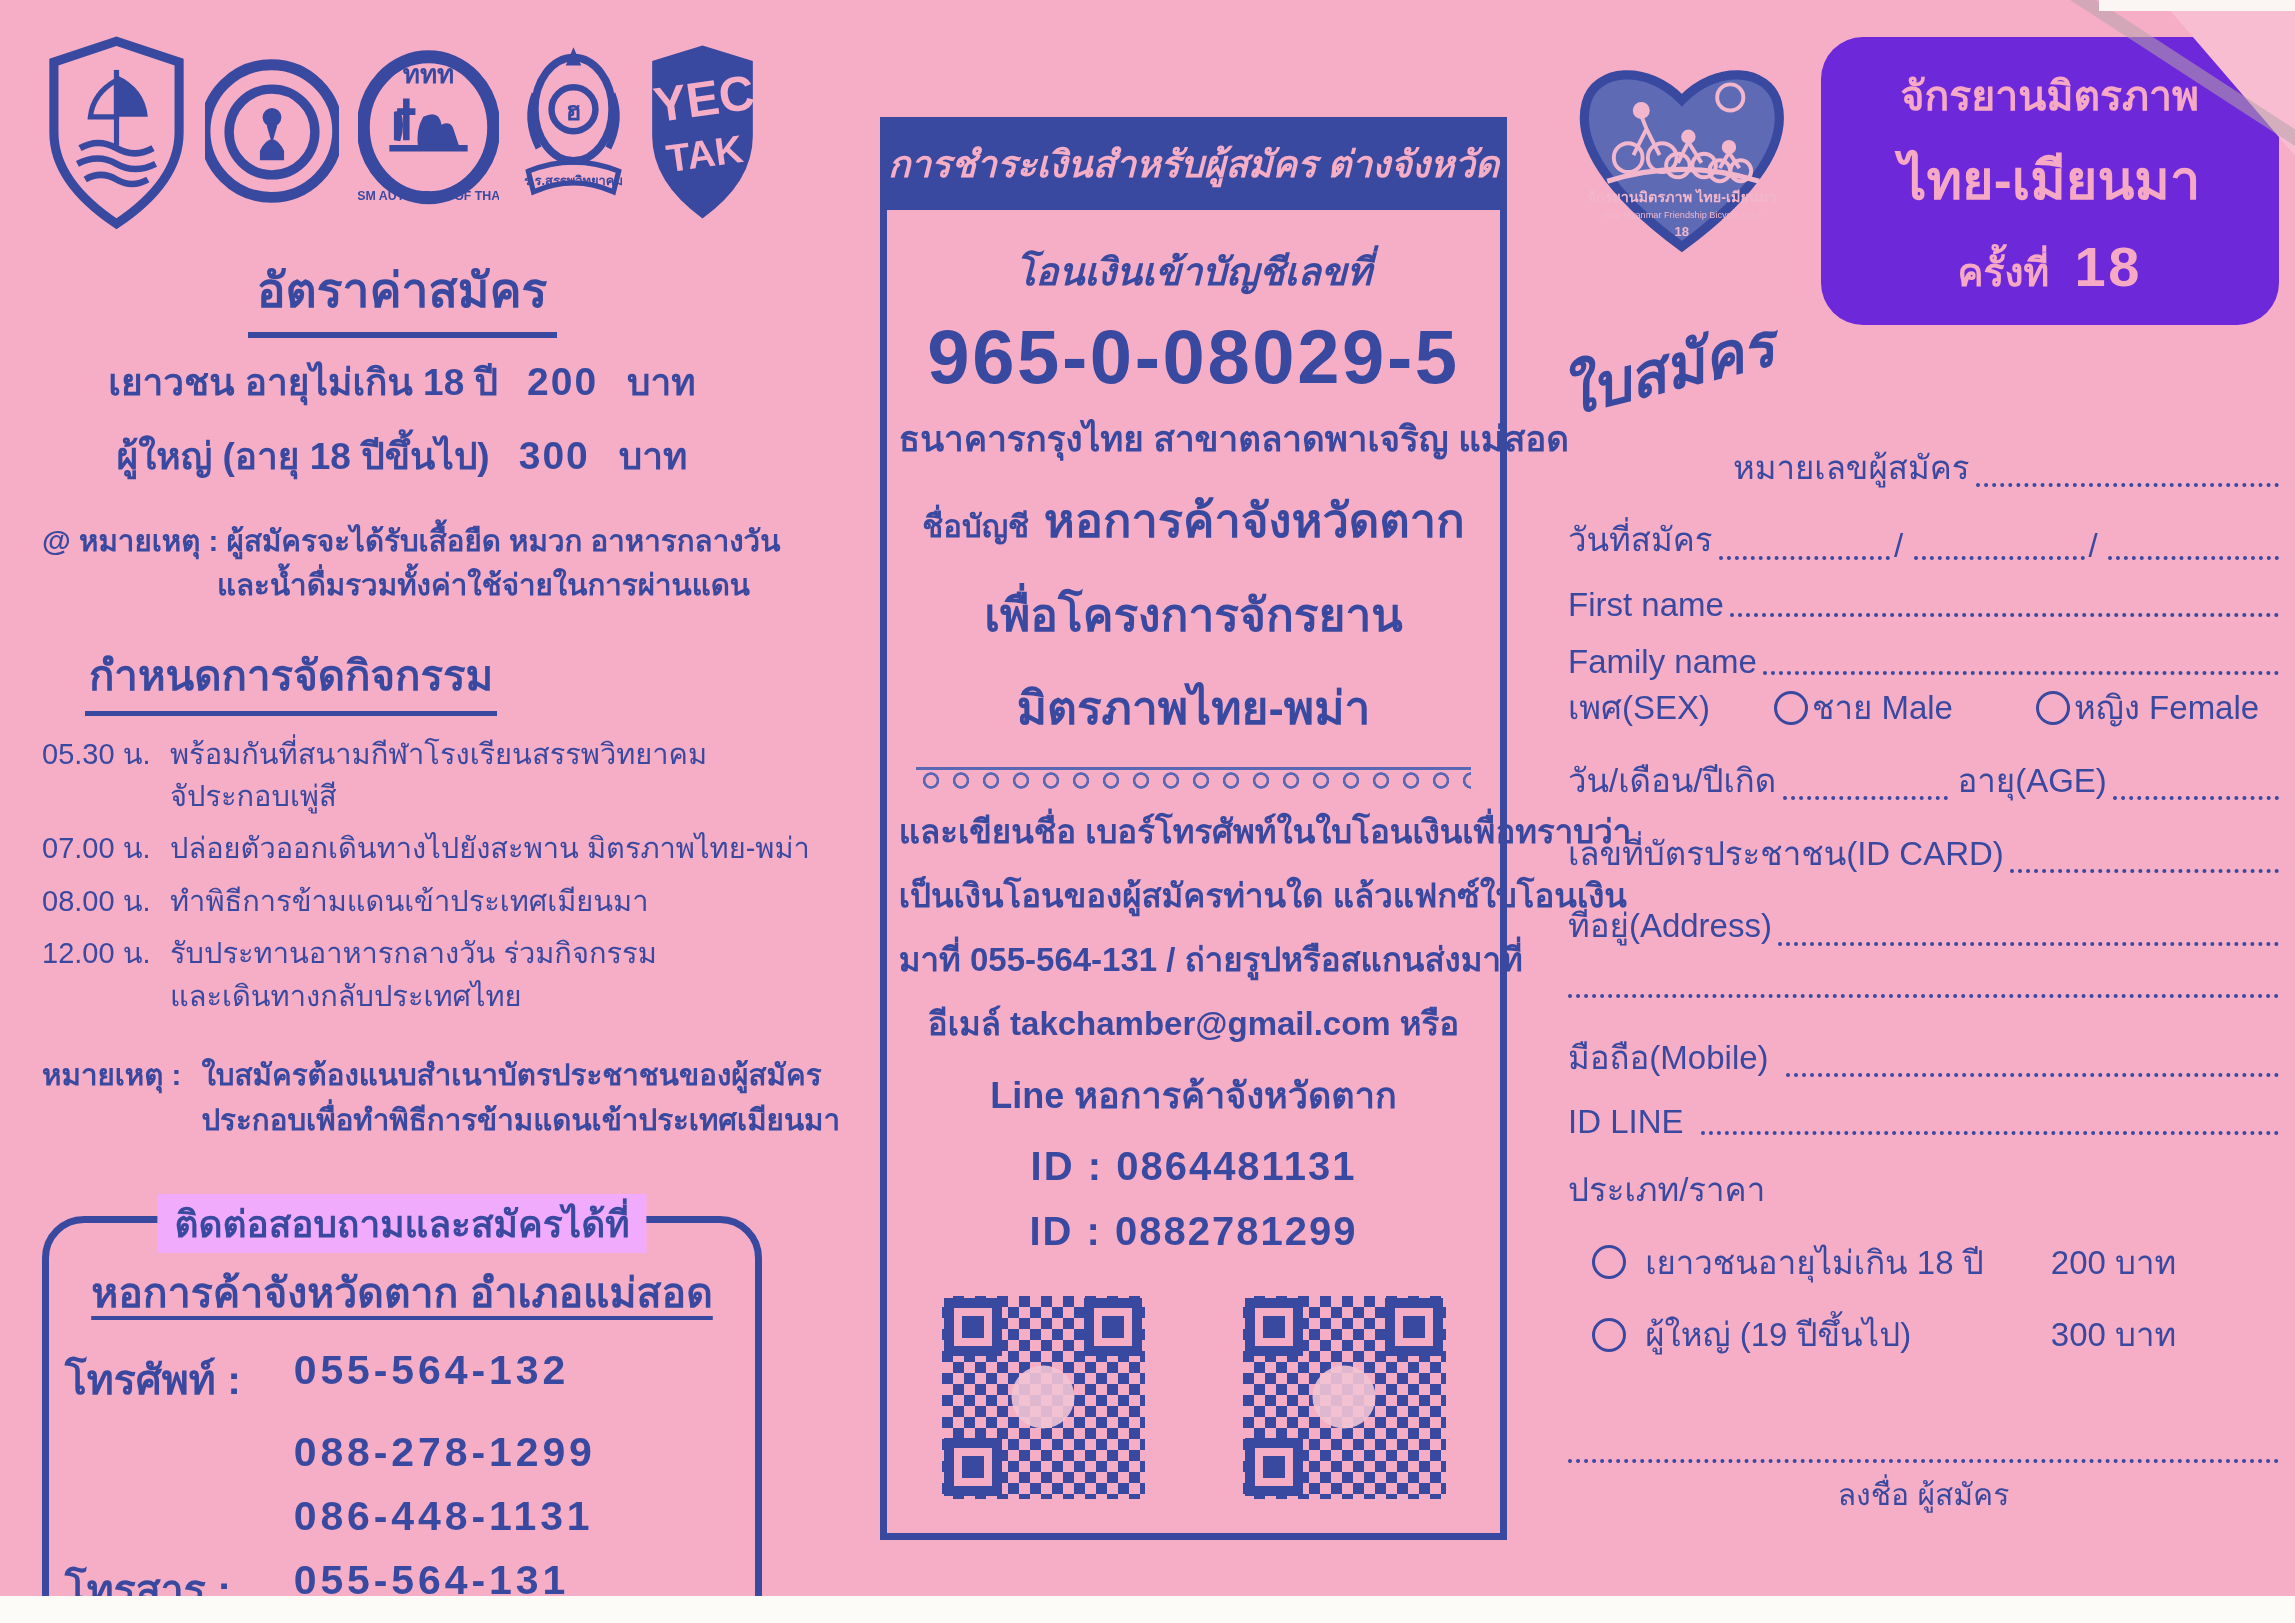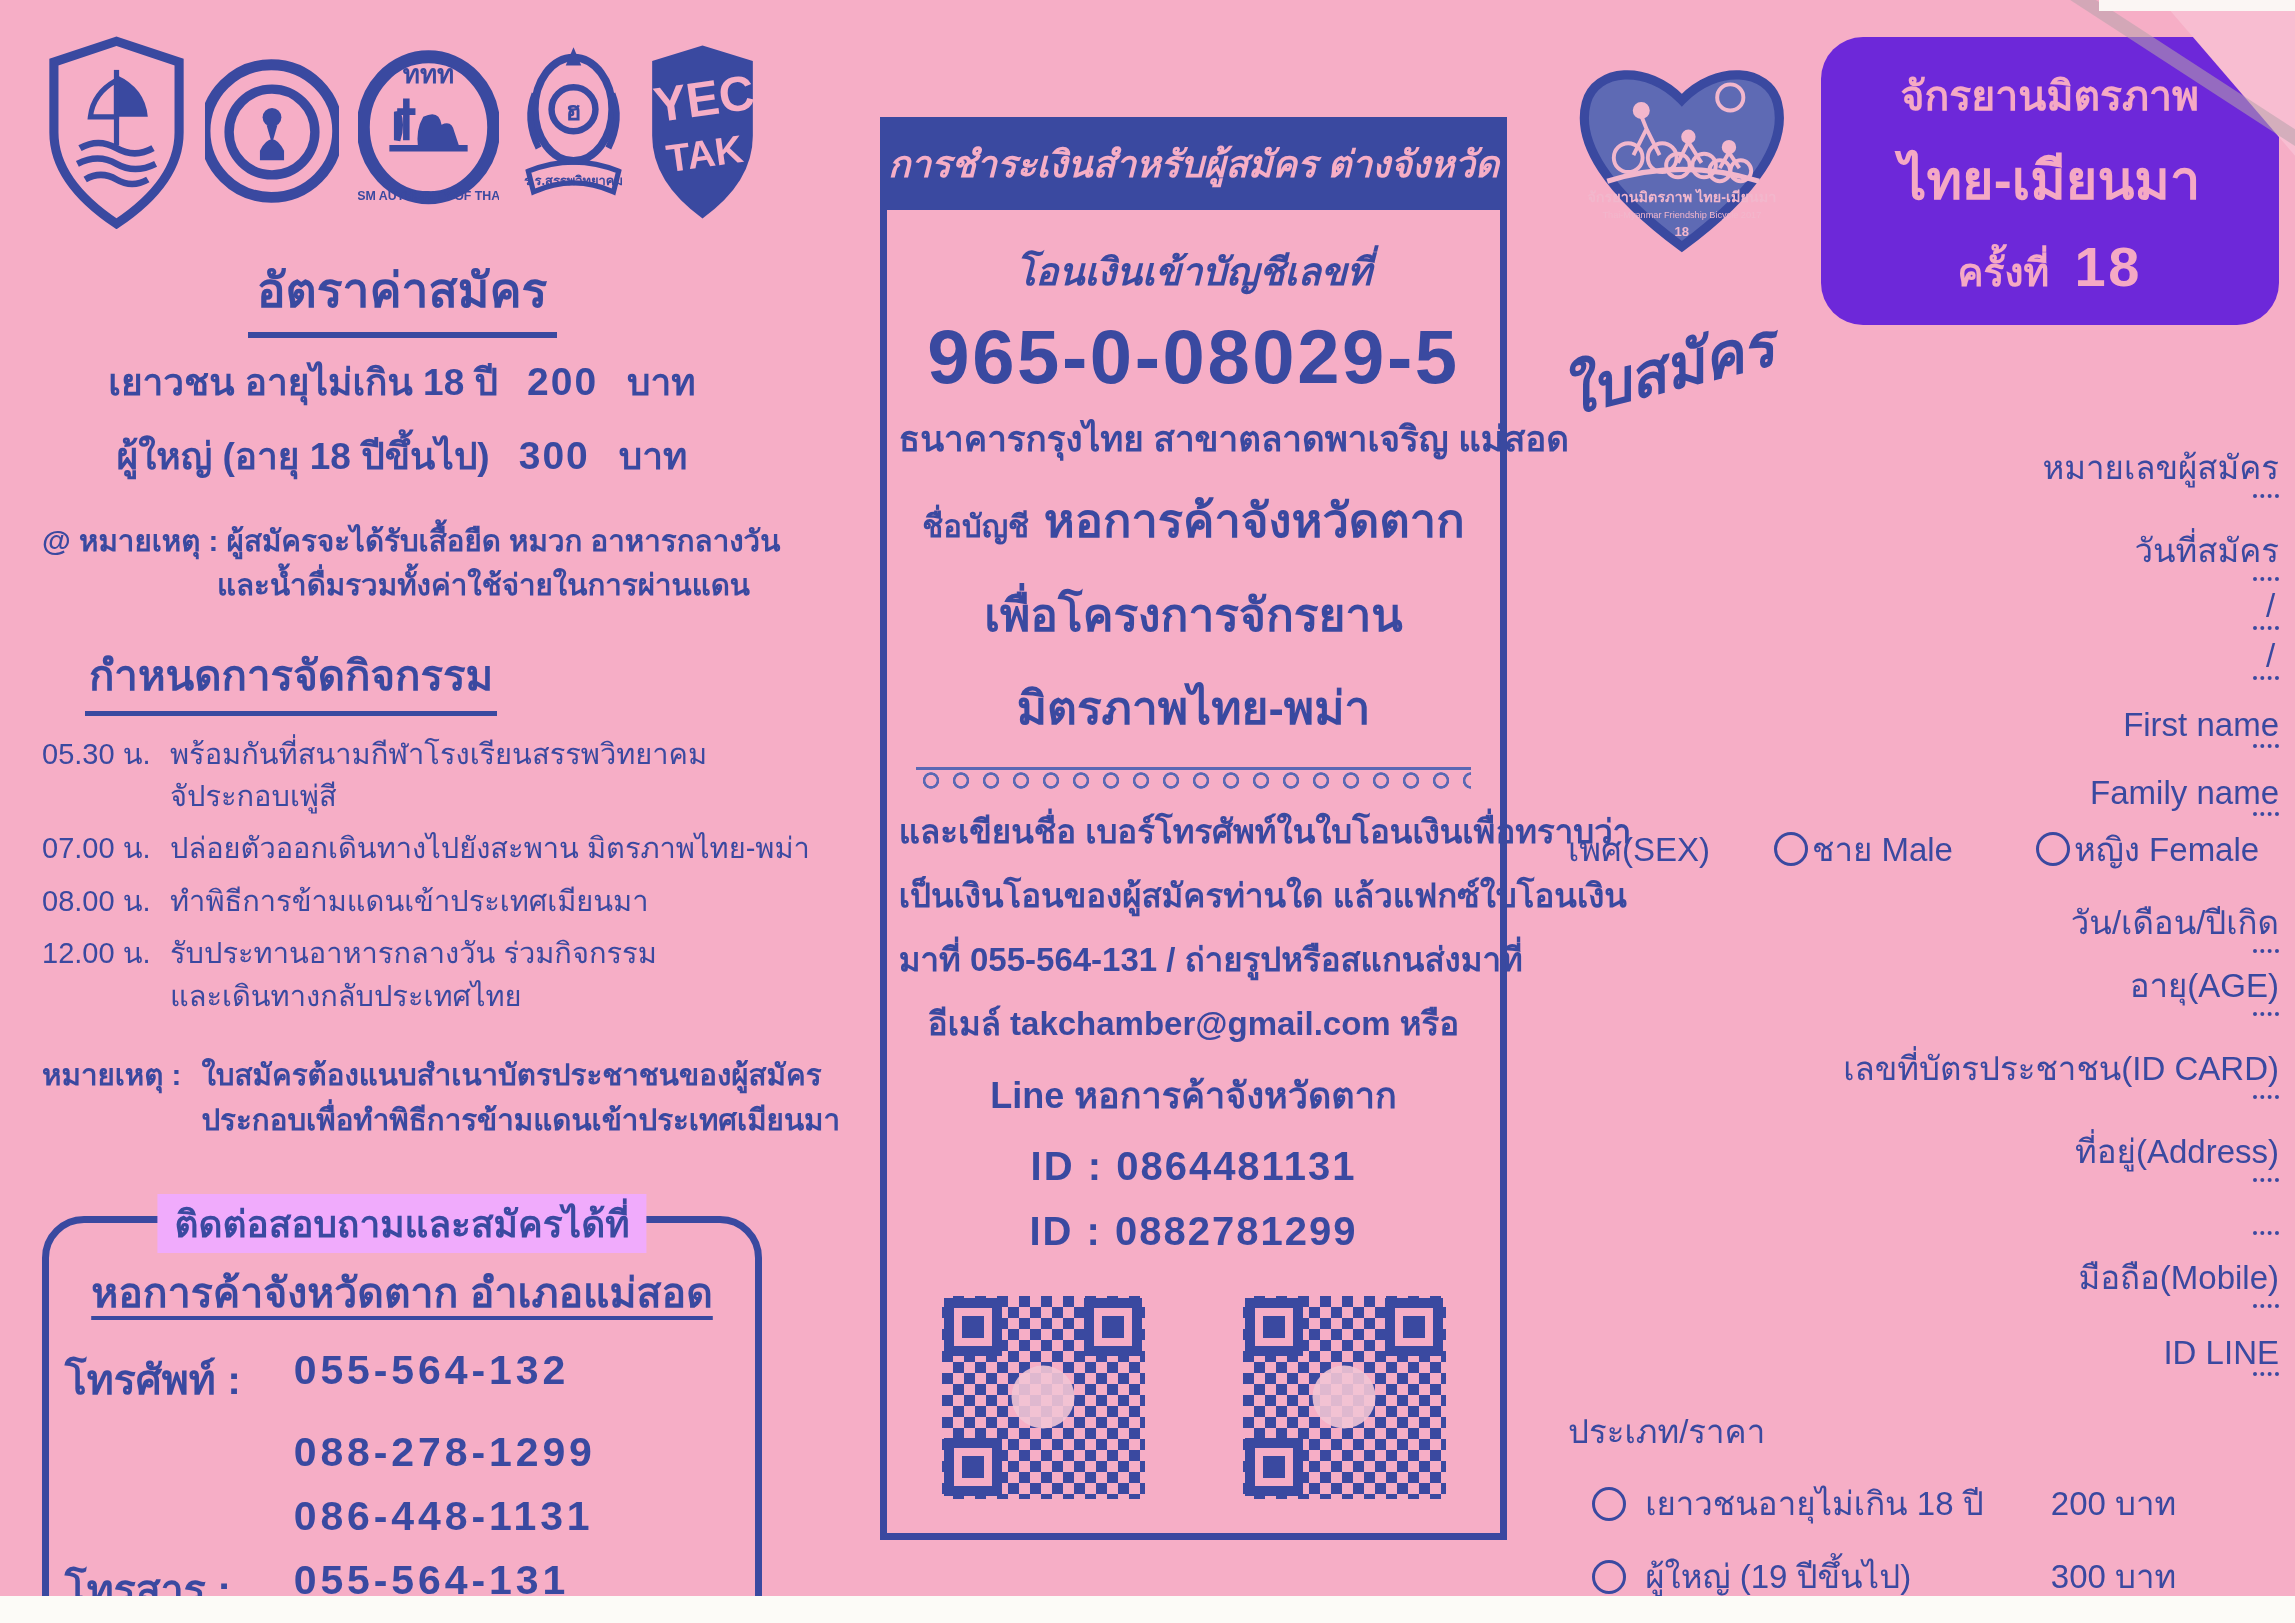--- a/index.html
+++ b/index.html
@@ -90,21 +90,21 @@
     padding:26px 9.2px 22px 9.2px;}
   .r-banner .b1{font-size:41px;font-weight:bold;white-space:nowrap;}
   .r-banner .b2{font-size:54px;font-weight:bold;margin-top:9.2px;white-space:nowrap;}
   .r-banner .b3{font-size:39px;font-weight:bold;margin-top:10.5px;white-space:nowrap;}
   .r-banner .b3 .num{font-size:56px;margin-left:14.4px;letter-spacing:2.6px;}
 
   .r-sub{position:relative;margin-top:3.9px;}
   .r-applabel{display:inline-block;font-size:60px;font-weight:bold;font-style:italic;
     transform:rotate(-14deg);transform-origin:left bottom;margin:17px 0 0 6.5px;}
   .rform{font-size:33px;font-weight:500;}
-  .frow{display:flex;align-items:flex-end;margin-top:19.6px;white-space:nowrap;flex-direction:column;}
+  .frow{display:flex;align-items:flex-end;margin-top:19.6px;white-space:nowrap;}
   .dots{flex:1;border-bottom:4.6px dotted #3a49a0;margin:0 0 6.5px 6.5px;min-width:26px;}
   .slash{margin:0 3.9px 1.3px 3.9px;font-weight:500;}
   .frow.first{margin-top:0;padding-left:165px;}
   .radio{display:inline-block;width:34px;height:34px;border:3.9px solid #3a49a0;border-radius:50%;
     box-sizing:border-box;vertical-align:-5.2px;background:transparent;}
   .sexrow{display:flex;align-items:center;gap:4px;white-space:nowrap;}
   .sexrow .gap1{margin-left:60px;} .sexrow .gap2{margin-left:79px;}
   .typehead{margin-top:22px;}
   .trow{display:flex;align-items:center;gap:19.6px;margin-top:19.6px;padding-left:23.6px;white-space:nowrap;}
   .trow .tlabel{flex:0 0 386px;}
@@ -358,21 +358,21 @@
           <span>เลขที่บัตรประชาชน(ID CARD)</span>
           <span class="dots"></span>
         </div>
         <div class="frow">
           <span>ที่อยู่(Address)</span>
           <span class="dots"></span>
         </div>
         <div class="frow" style="margin-top:42px">
           <span class="dots" style="margin-left:0"></span>
         </div>
-        <div class="frow" style="margin-top:10px">
+        <div class="frow" style="margin-top:26px">
           <span>มือถือ(Mobile)</span>
           <span class="dots" style="margin-left:17px"></span>
         </div>
         <div class="frow">
           <span>ID LINE</span>
           <span class="dots" style="margin-left:17px"></span>
         </div>
 
         <div class="typehead">ประเภท/ราคา</div>
 

